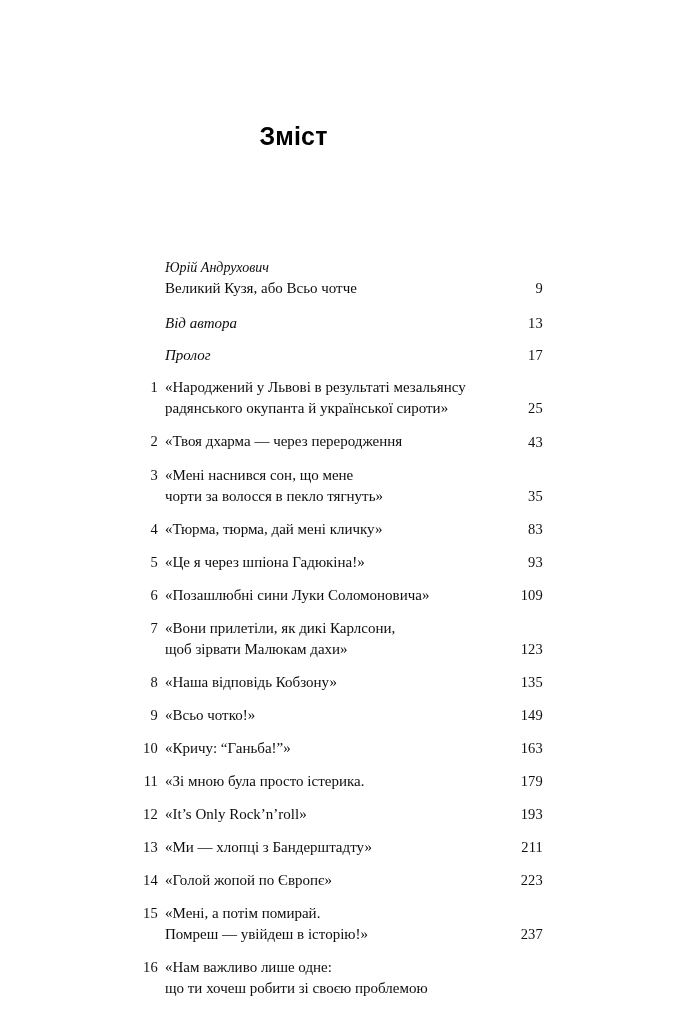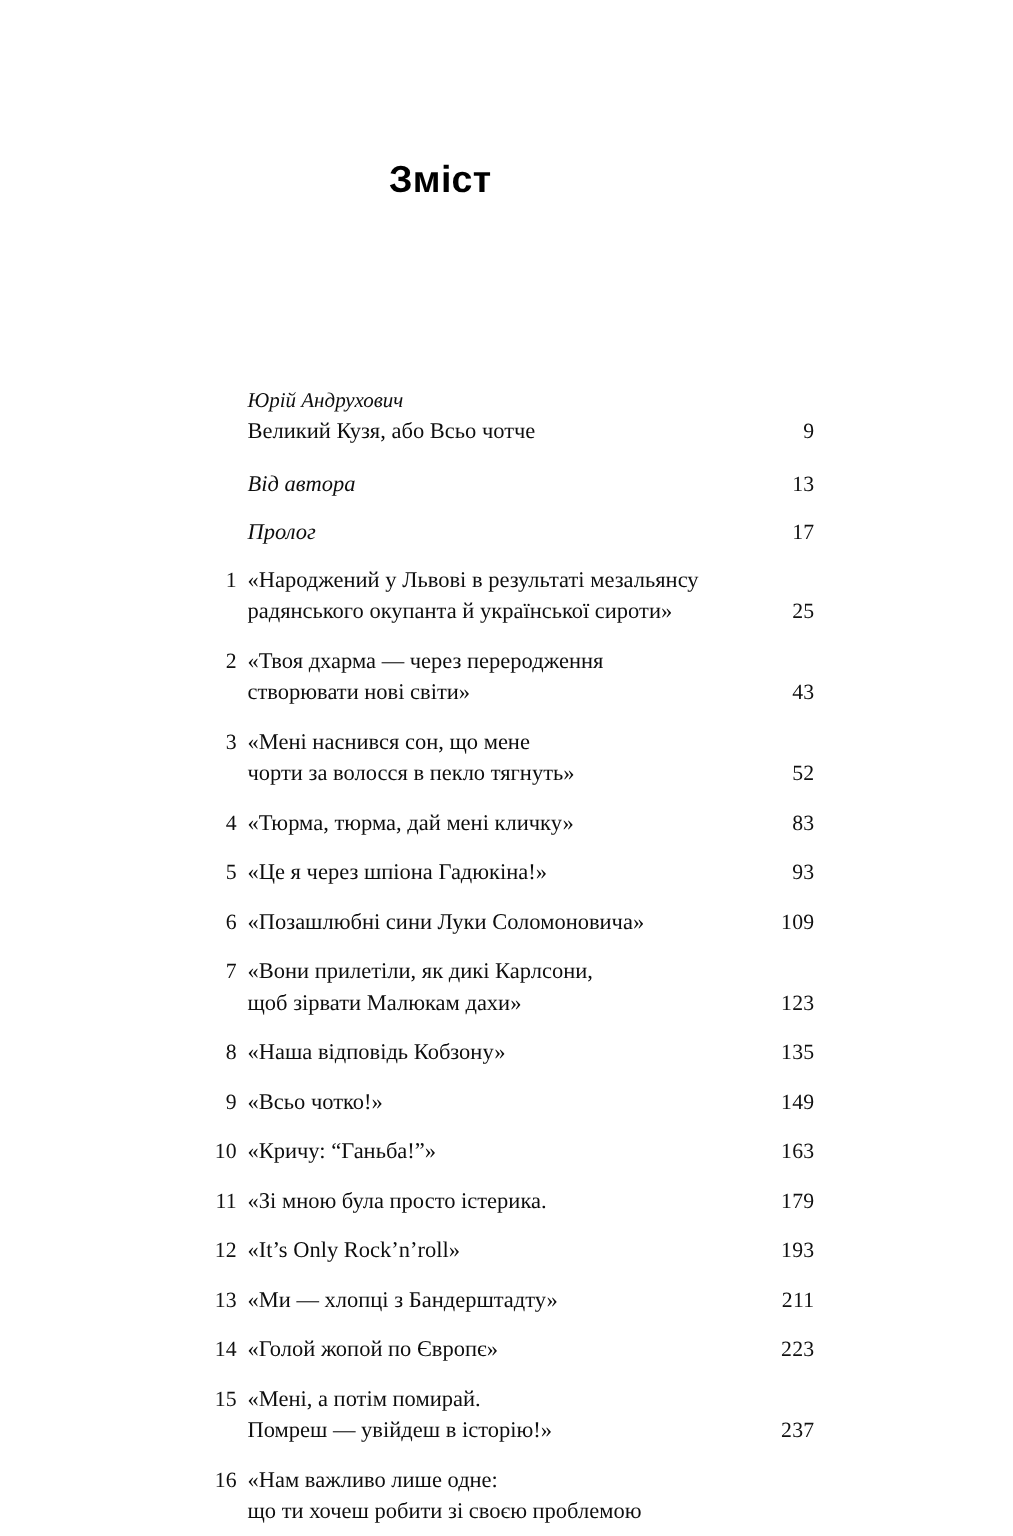--- a/index.html
+++ b/index.html
@@ -17,21 +17,21 @@
   }
 
   .page {
     position: absolute;
     inset: 0;
   }
 
   
   .toc-title {
     position: absolute;
-    top: 106px;
+    top: 122px;
     left: 0;
     width: 587px;
     text-align: center;
     font-family: "Liberation Sans", "DejaVu Sans", sans-serif;
     font-weight: bold;
     font-size: 25px;
     letter-spacing: 0.2px;
     color: #000000;
   }
 
@@ -181,36 +181,35 @@
             <span class="dots"></span>
           </div>
         </div>
         <div class="page-col">25</div>
       </div>
       <div class="entry">
         <div class="num-col">2</div>
         <div class="body-col">
           <div class="t-line">«Твоя дхарма — через переродження</div>
           <div class="t-line lead-line">
-            <span class="txt">створювати нові світи»</span>
             <span class="dots"></span>
           </div>
         </div>
         <div class="page-col">43</div>
       </div>
       <div class="entry">
         <div class="num-col">3</div>
         <div class="body-col">
           <div class="t-line">«Мені наснився сон, що мене</div>
           <div class="t-line lead-line">
             <span class="txt">чорти за волосся в пекло тягнуть»</span>
             <span class="dots"></span>
           </div>
         </div>
-        <div class="page-col">52</div>
+        <div class="page-col">35</div>
       </div>
       <div class="entry">
         <div class="num-col">4</div>
         <div class="body-col">
           <div class="t-line lead-line">
             <span class="txt">«Тюрма, тюрма, дай мені кличку»</span>
             <span class="dots"></span>
           </div>
         </div>
         <div class="page-col">83</div>

